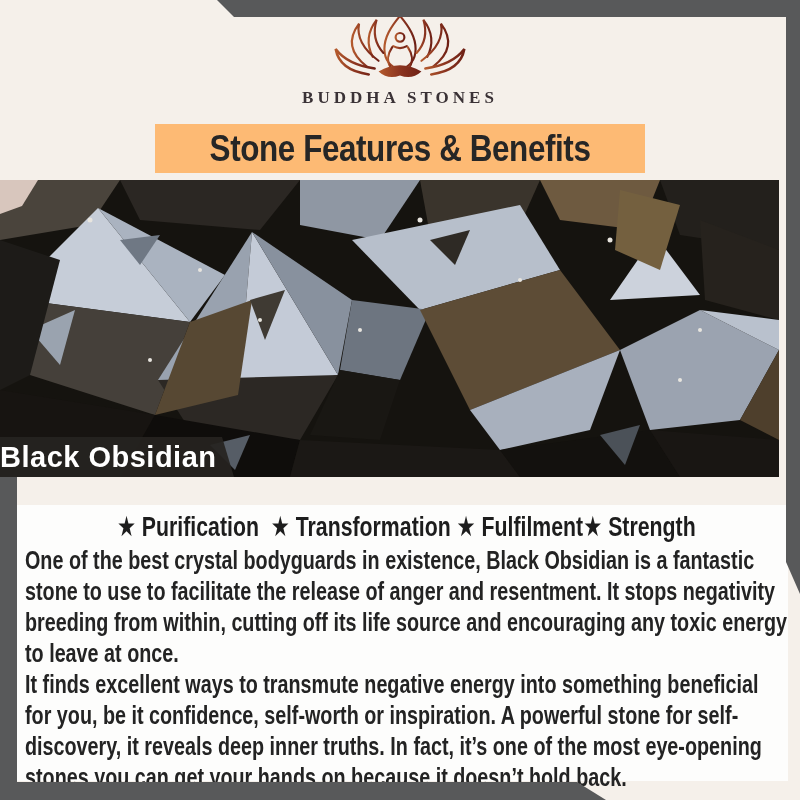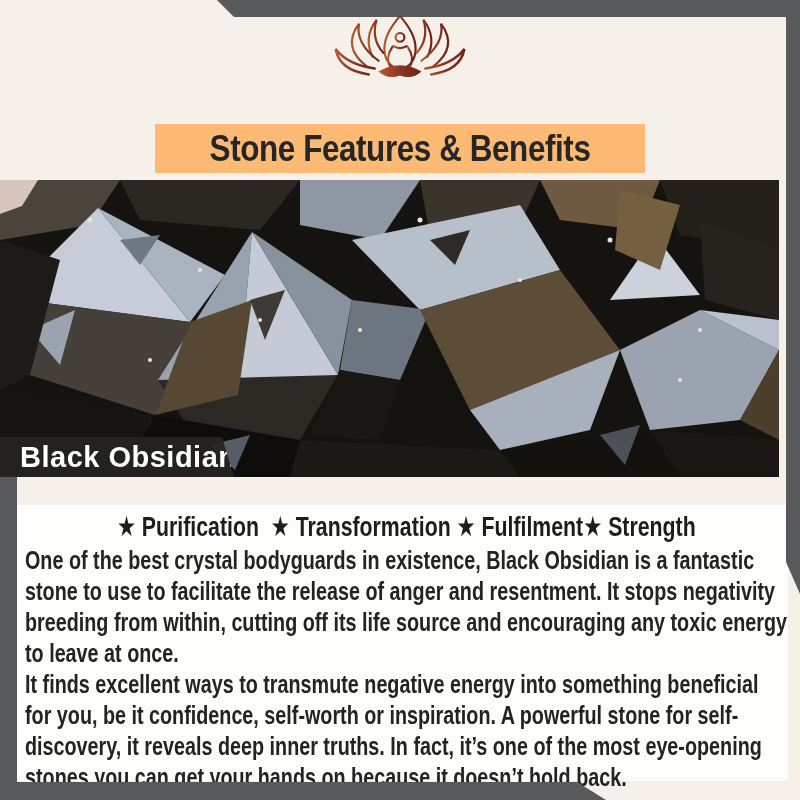--- a/index.html
+++ b/index.html
@@ -37,21 +37,21 @@
   }
 
   
   .stone-photo { position:absolute; left:0; top:180px; width:779px; height:297px; }
   .stone-photo svg { display:block; width:779px; height:297px; }
   .photo-label {
     position:absolute; left:0; bottom:0; width:234px; height:40px;
     background:rgba(38,35,32,0.93);
     clip-path:polygon(0 0, 222px 0, 234px 40px, 0 40px);
     color:#ffffff; font-size:29px; font-weight:700; letter-spacing:0.5px;
-    line-height:40px; padding-left:20px; white-space:nowrap;
+    line-height:40px; white-space:nowrap;
   }
 
   
   .content-panel {
     position:absolute; left:17px; top:505px; width:771px; height:276px;
     background:#fdfdfc; z-index:2;
   }
   .content-inner { position:absolute; left:8px; top:4px; width:763px; }
   .condense { width:131.5%; transform:scaleX(0.76); transform-origin:0 0; }
   .features-line {
@@ -94,20 +94,21 @@
       <path d="M54,58 Q26,54 14,38 Q18,60 48,64" stroke-width="2.6"></path>
       <path d="M106,58 Q134,54 146,38 Q142,60 112,64" stroke-width="2.6"></path>
 
       <circle cx="80" cy="26" r="4.5"></circle>
       <path d="M73,35 Q80,39 87,35"></path>
       <path d="M72,36 C68,42 66,50 70,56"></path>
       <path d="M88,36 C92,42 94,50 90,56"></path>
     </g>
     <path d="M58,61 Q80,48 102,61 Q92,70 80,65 Q68,70 58,61 Z" fill="url(#lg)"></path>
   </svg>
+  <div class="brand-name">BUDDHA STONES</div>
 
   <div class="title-band">
     <h1>Stone Features &amp; Benefits</h1>
   </div>
 
   <figure class="stone-photo">
     <svg viewBox="0 0 779 297" preserveAspectRatio="none">
       <rect x="0" y="0" width="779" height="297" fill="#15130f"></rect>
 
       <polygon points="0,0 120,0 90,45 0,60" fill="#4a443c"></polygon>

